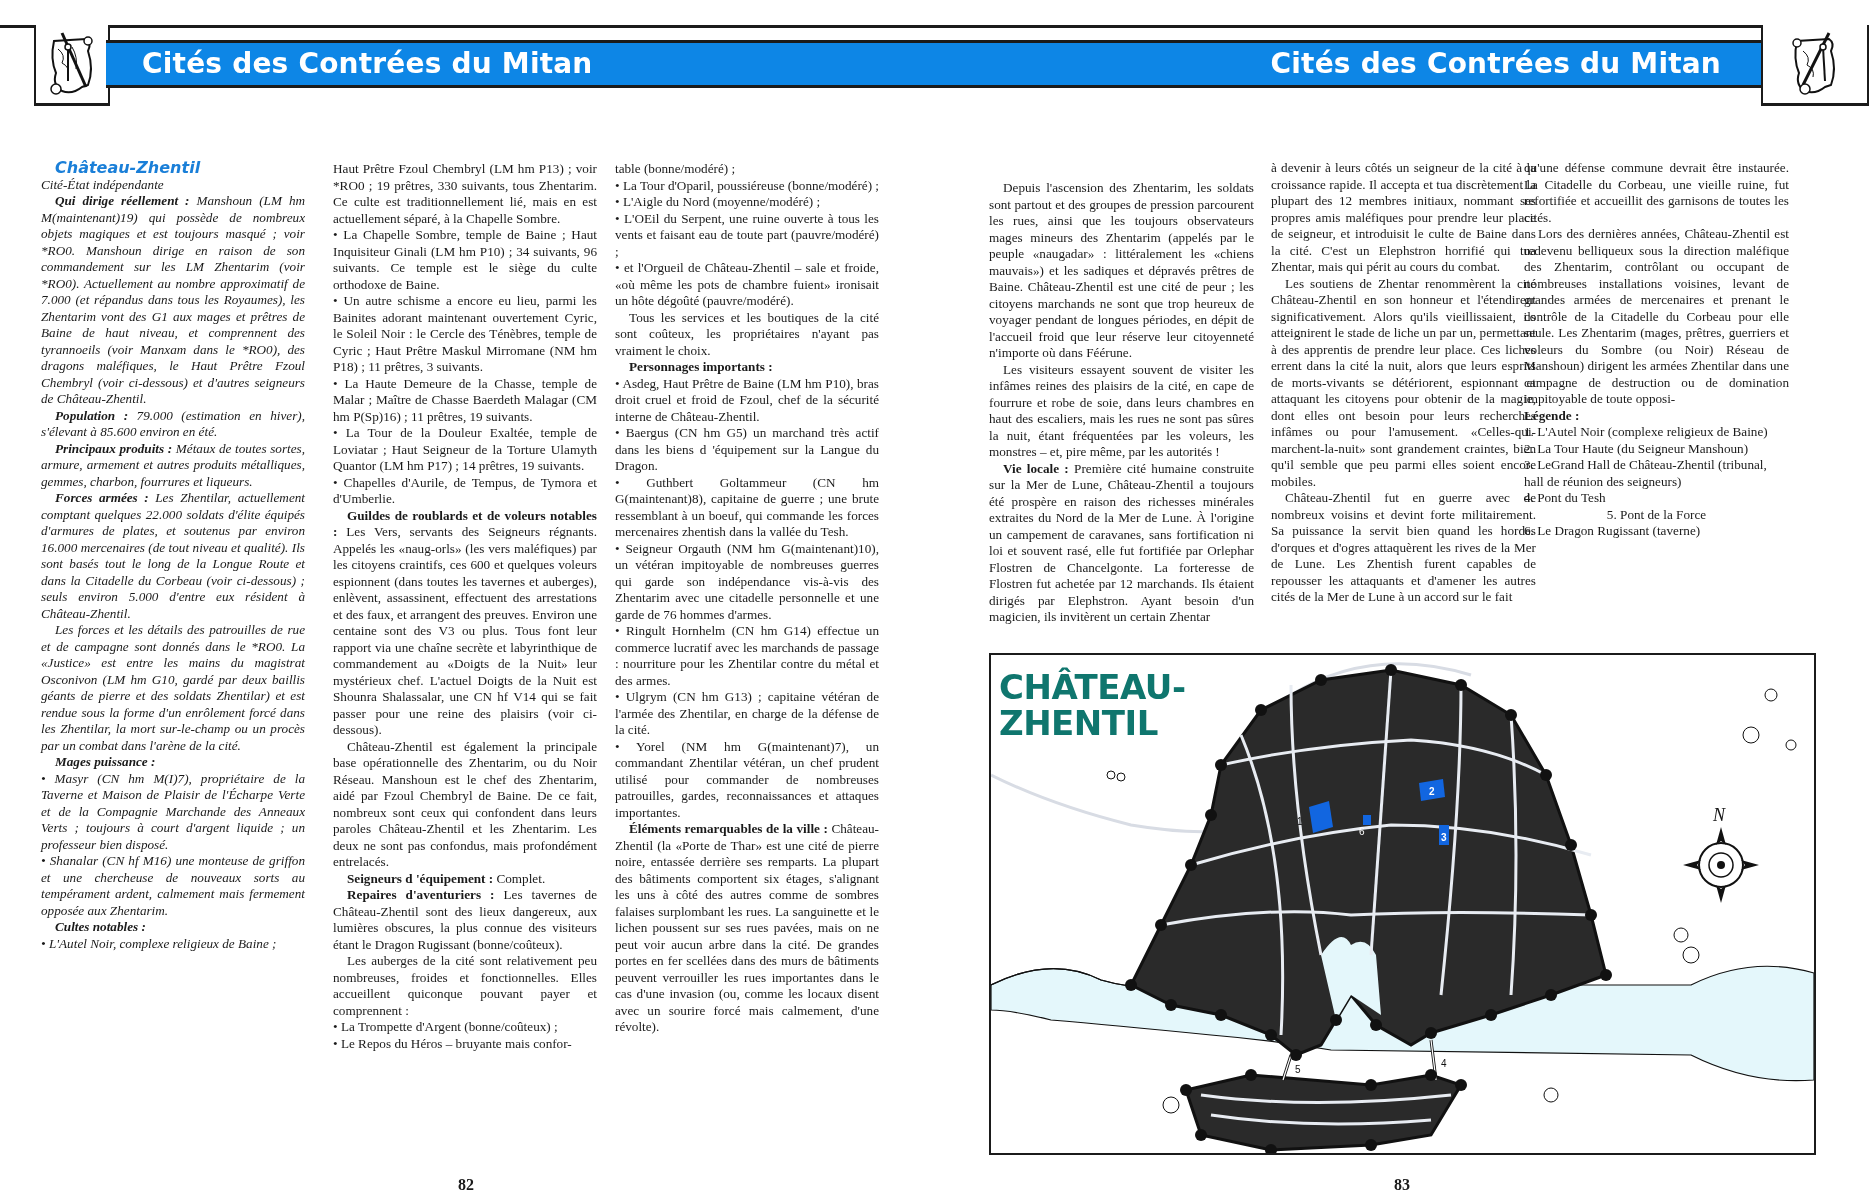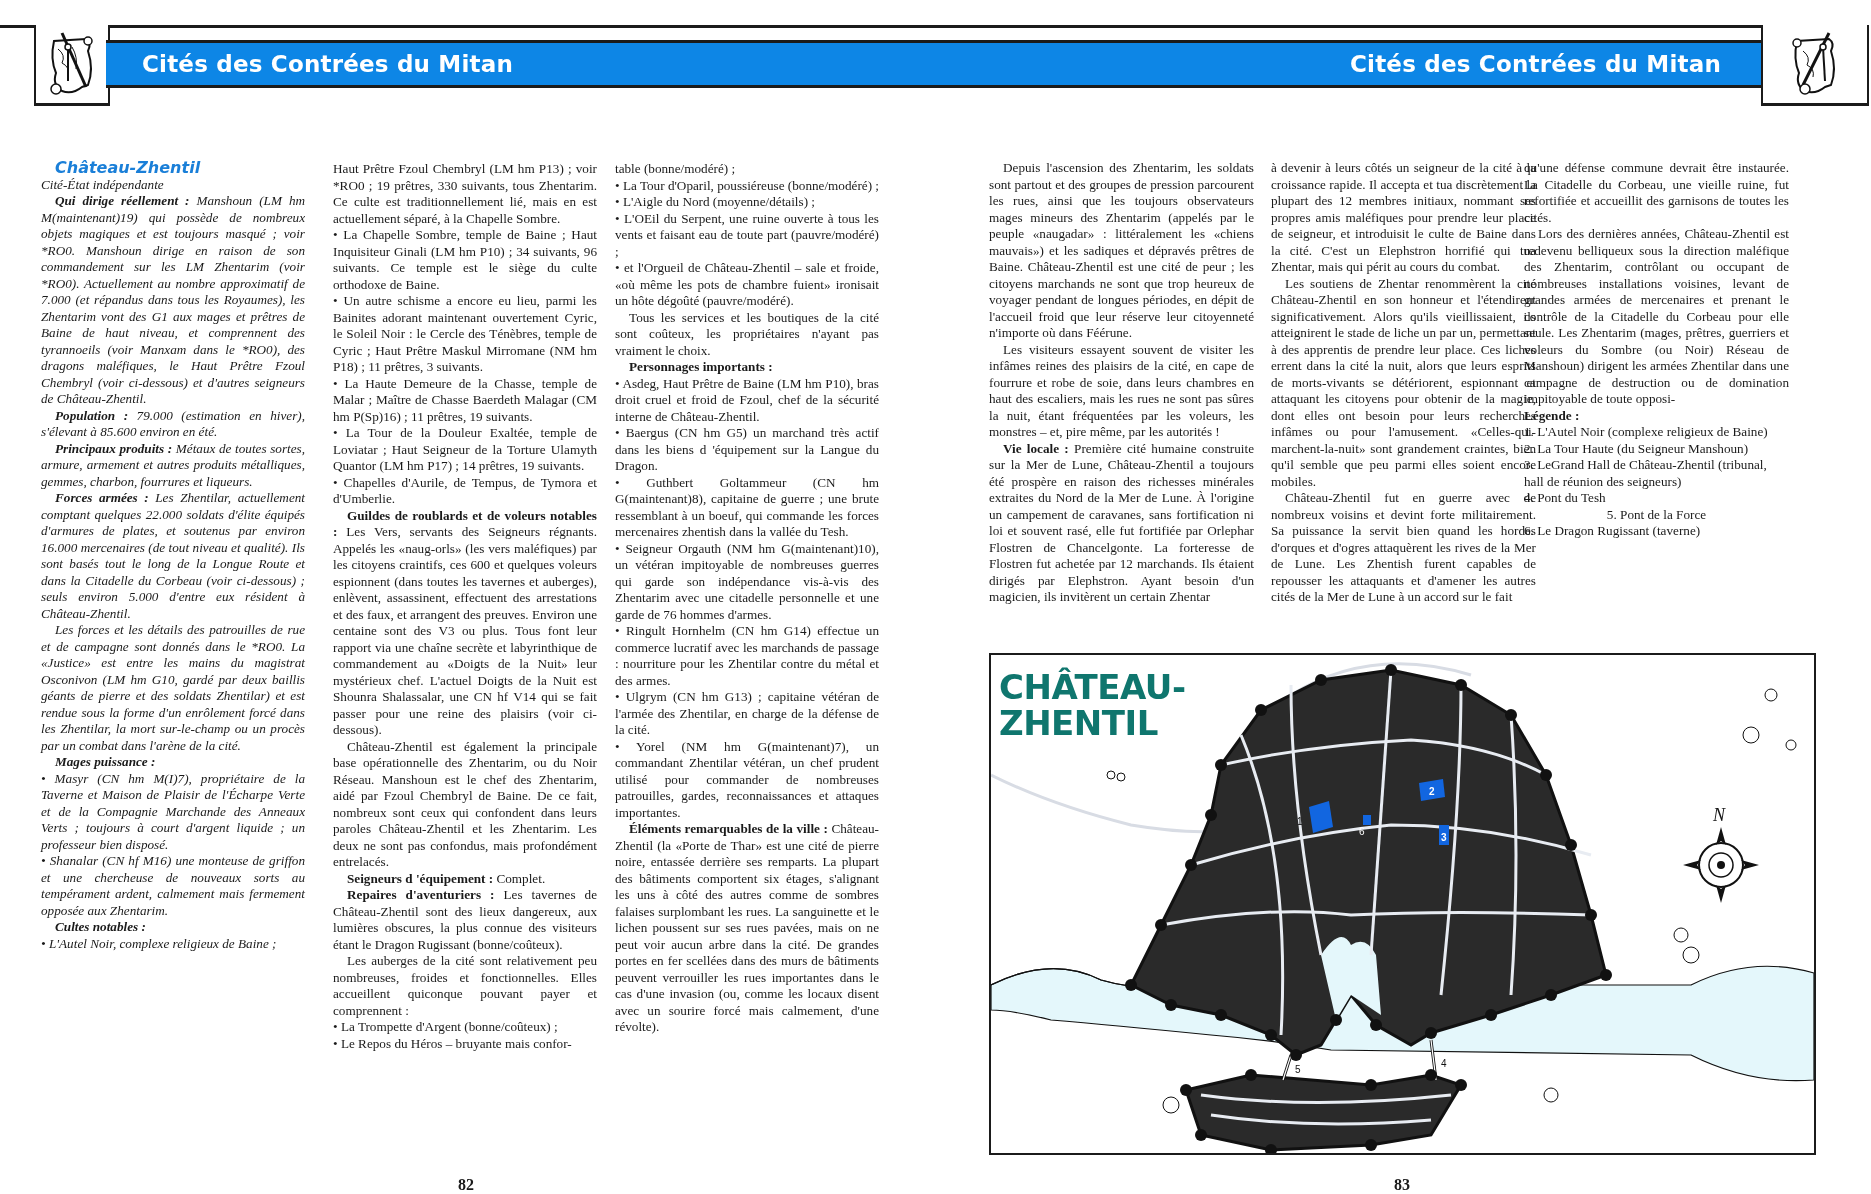--- a/index.html
+++ b/index.html
@@ -4,21 +4,21 @@
 <style>
   html, body { margin:0; padding:0; background:#ffffff; }
   body { width:1871px; height:1194px; position:relative; overflow:hidden; font-family:"Liberation Serif", serif; color:#1a1a1a; }
   .page { position:absolute; top:0; height:1194px; }
   #page-left { left:0; width:934px; }
   #page-right { left:934px; width:937px; }
 
   
   .hdr-topline { position:absolute; top:25px; height:3px; background:#1b1b1b; }
   .hdr-bar { position:absolute; top:40px; height:42px; background:#0d86e6; border-top:3px solid #1b1b1b; border-bottom:3px solid #1b1b1b; }
-  .hdr-title { position:absolute; top:0; line-height:42px; color:#ffffff; font-family:"DejaVu Sans", sans-serif; font-weight:bold; font-size:23px; letter-spacing:0.2px; white-space:nowrap; }
+  .hdr-title { position:absolute; top:0; line-height:42px; color:#ffffff; font-family:"DejaVu Sans", sans-serif; font-weight:bold; font-size:28px; letter-spacing:0.2px; white-space:nowrap; }
   .logo-box { position:absolute; top:25px; width:72px; height:78px; border-left:2px solid #1b1b1b; border-right:2px solid #1b1b1b; border-bottom:3px solid #1b1b1b; background:#fff; }
   .logo-box svg { position:absolute; left:6px; top:4px; }
 
   
   .col { position:absolute; top:160px; font-size:13.2px; line-height:16.5px; text-align:justify; hyphens:manual; }
   .col p { margin:0; text-indent:14px; }
   .col p.noind { text-indent:0; }
   .col p.bullet { text-indent:0; }
   .col b { font-weight:bold; }
   .section-title { font-family:"DejaVu Sans", sans-serif; font-weight:bold; color:#1a7fd8; font-size:16px; margin:0 0 10px 0; text-indent:0; }
@@ -75,21 +75,21 @@
       <p><span>Château-Zhentil est également la principale base opérationnelle des Zhentarim, ou du Noir Réseau. Manshoun est le chef des Zhentarim, aidé par Fzoul Chembryl de Baine. De ce fait, nombreux sont ceux qui confondent dans leurs paroles Château-Zhentil et les Zhentarim. Les deux ne sont pas confondus, mais profondément entrelacés.</span></p>
       <p><b>Seigneurs d 'équipement :</b><span> Complet.</span></p>
       <p><b>Repaires d'aventuriers :</b><span> Les tavernes de Château-Zhentil sont des lieux dangereux, aux lumières obscures, la plus connue des visiteurs étant le Dragon Rugissant (bonne/coûteux).</span></p>
       <p><span>Les auberges de la cité sont relativement peu nombreuses, froides et fonctionnelles. Elles accueillent quiconque pouvant payer et comprennent :</span></p>
       <p class="bullet"><span>• La Trompette d'Argent (bonne/coûteux) ;</span></p>
       <p class="bullet"><span>• Le Repos du Héros – bruyante mais confor-</span></p>
     </div>
   <div class="col" id="lcol2" style="left:615px;width:264px;top:161px;">
       <p class="noind"><span>table (bonne/modéré) ;</span></p>
       <p class="bullet"><span>• La Tour d'Oparil, poussiéreuse (bonne/modéré) ;</span></p>
-      <p class="bullet"><span>• L'Aigle du Nord (moyenne/détails) ;</span></p>
+      <p class="bullet"><span>• L'Aigle du Nord (moyenne/modéré) ;</span></p>
       <p class="bullet"><span>• L'OEil du Serpent, une ruine ouverte à tous les vents et faisant eau de toute part (pauvre/modéré) ;</span></p>
       <p class="bullet"><span>• et l'Orgueil de Château-Zhentil – sale et froide, «où même les pots de chambre fuient» ironisait un hôte dégoûté (pauvre/modéré).</span></p>
       <p><span>Tous les services et les boutiques de la cité sont coûteux, les propriétaires n'ayant pas vraiment le choix.</span></p>
       <p><b>Personnages importants :</b><span></span></p>
       <p class="bullet"><span>• Asdeg, Haut Prêtre de Baine (LM hm P10), bras droit cruel et froid de Fzoul, chef de la sécurité interne de Château-Zhentil.</span></p>
       <p class="bullet"><span>• Baergus (CN hm G5) un marchand très actif dans les biens d 'équipement sur la Langue du Dragon.</span></p>
       <p class="bullet"><span>• Guthbert Goltammeur (CN hm G(maintenant)8), capitaine de guerre ; une brute ressemblant à un boeuf, qui commande les forces mercenaires zhentish dans la vallée du Tesh.</span></p>
       <p class="bullet"><span>• Seigneur Orgauth (NM hm G(maintenant)10), un vétéran impitoyable de nombreuses guerres qui garde son indépendance vis-à-vis des Zhentarim avec une citadelle personnelle et une garde de 76 hommes d'armes.</span></p>
       <p class="bullet"><span>• Ringult Hornhelm (CN hm G14) effectue un commerce lucratif avec les marchands de passage : nourriture pour les Zhentilar contre du métal et des armes.</span></p>
       <p class="bullet"><span>• Ulgrym (CN hm G13) ; capitaine vétéran de l'armée des Zhentilar, en charge de la défense de la cité.</span></p>
@@ -110,21 +110,21 @@
       <path d="M12 12 Q8 30 14 44 Q10 56 20 62 Q30 66 40 58 L46 56 Q52 40 46 22 Q50 14 44 10 Z" fill="#fff" stroke="#111" stroke-width="2"></path>
       <path d="M18 22 Q26 28 22 36 Q30 40 28 48" fill="none" stroke="#111" stroke-width="1"></path>
       <line x1="44" y1="4" x2="18" y2="56" stroke="#111" stroke-width="3"></line>
       <line x1="38" y1="18" x2="40" y2="52" stroke="#111" stroke-width="2"></line>
       <circle cx="38" cy="18" r="3" fill="#fff" stroke="#111" stroke-width="1.5"></circle>
       <circle cx="12" cy="14" r="4" fill="#fff" stroke="#111" stroke-width="1.5"></circle>
       <circle cx="20" cy="60" r="5" fill="#fff" stroke="#111" stroke-width="1.5"></circle>
     </svg>
   </div>
 
-  <div class="col" id="rcol0" style="left:55px;width:265px;">
+  <div class="col" id="rcol0" style="left:55px;width:265px;margin-top:20px;">
       <p><span>Depuis l'ascension des Zhentarim, les soldats sont partout et des groupes de pression parcourent les rues, ainsi que les toujours observateurs mages mineurs des Zhentarim (appelés par le peuple «naugadar» : littéralement les «chiens mauvais») et les sadiques et dépravés prêtres de Baine. Château-Zhentil est une cité de peur ; les citoyens marchands ne sont que trop heureux de voyager pendant de longues périodes, en dépit de l'accueil froid que leur réserve leur citoyenneté n'importe où dans Féérune.</span></p>
       <p><span>Les visiteurs essayent souvent de visiter les infâmes reines des plaisirs de la cité, en cape de fourrure et robe de soie, dans leurs chambres en haut des escaliers, mais les rues ne sont pas sûres la nuit, étant fréquentées par les voleurs, les monstres – et, pire même, par les autorités !</span></p>
       <p><b>Vie locale :</b><span> Première cité humaine construite sur la Mer de Lune, Château-Zhentil a toujours été prospère en raison des richesses minérales extraites du Nord de la Mer de Lune. À l'origine un campement de caravanes, sans fortification ni loi et souvent rasé, elle fut fortifiée par Orlephar Flostren de Chancelgonte. La forteresse de Flostren fut achetée par 12 marchands. Ils étaient dirigés par Elephstron. Ayant besoin d'un magicien, ils invitèrent un certain Zhentar</span></p>
     </div>
   <div class="col" id="rcol1" style="left:337px;width:265px;">
       <p class="noind"><span>à devenir à leurs côtés un seigneur de la cité à la croissance rapide. Il accepta et tua discrètement la plupart des 12 membres initiaux, nommant ses propres amis maléfiques pour prendre leur place de seigneur, et introduisit le culte de Baine dans la cité. C'est un Elephstron horrifié qui tua Zhentar, mais qui périt au cours du combat.</span></p>
       <p><span>Les soutiens de Zhentar renommèrent la cité Château-Zhentil en son honneur et l'étendirent significativement. Alors qu'ils vieillissaient, ils atteignirent le stade de liche un par un, permettant à des apprentis de prendre leur place. Ces liches errent dans la cité la nuit, alors que leurs esprits de morts-vivants se détériorent, espionnant et attaquant les citoyens pour obtenir de la magie, dont elles ont besoin pour leurs recherches infâmes ou pour l'amusement. «Celles-qui-marchent-la-nuit» sont grandement craintes, bien qu'il semble que peu parmi elles soient encore mobiles.</span></p>
       <p><span>Château-Zhentil fut en guerre avec de nombreux voisins et devint forte militairement. Sa puissance la servit bien quand les hordes d'orques et d'ogres attaquèrent les rives de la Mer de Lune. Les Zhentish furent capables de repousser les attaquants et d'amener les autres cités de la Mer de Lune à un accord sur le fait</span></p>
     </div>
   <div class="col" id="rcol2" style="left:590px;width:265px;">

